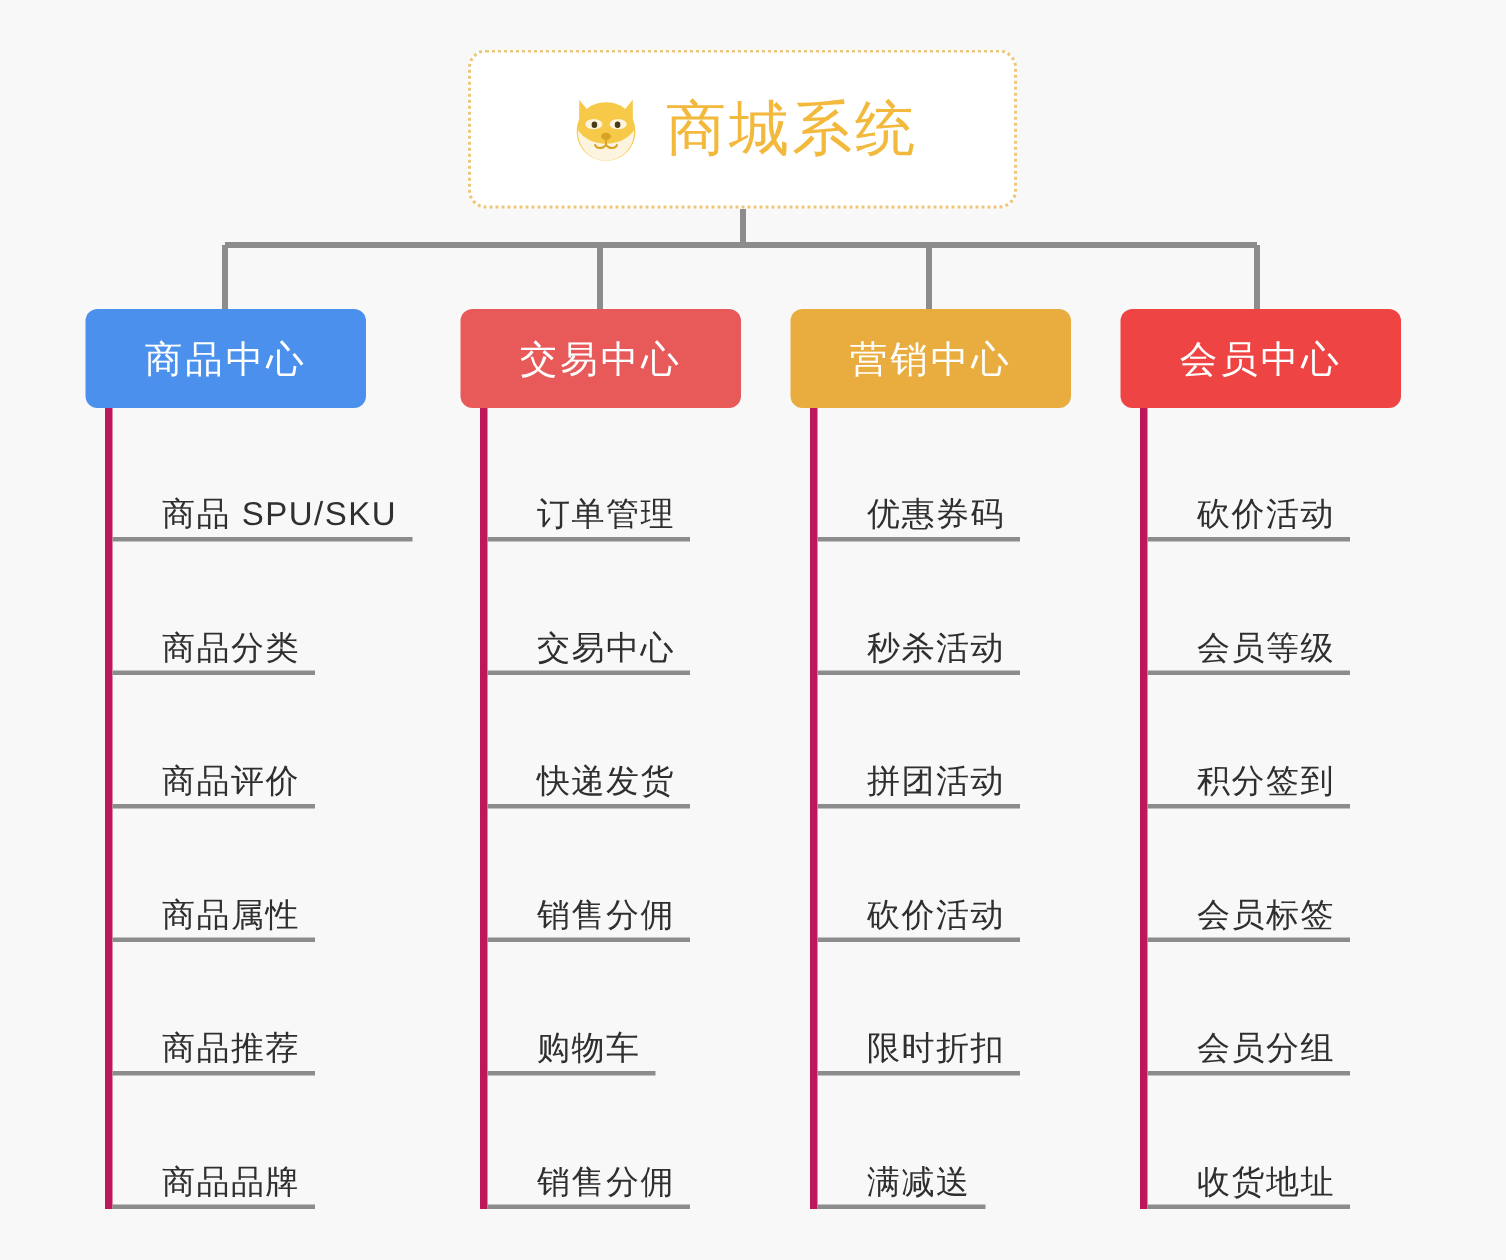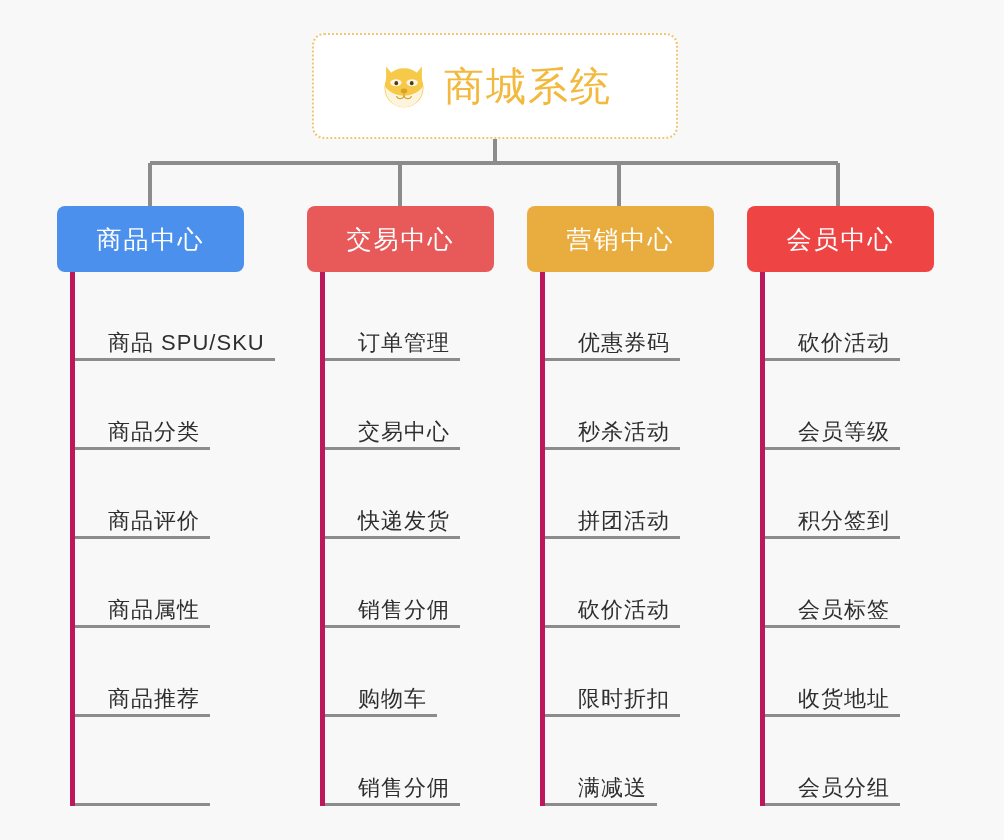--- a/index.html
+++ b/index.html
@@ -179,20 +179,21 @@
       </div>
       <div class="leaf-item">
         <span class="leaf-label">商品属性</span>
         <span class="leaf-underline" style="width: 135px;"></span>
       </div>
       <div class="leaf-item">
         <span class="leaf-label">商品推荐</span>
         <span class="leaf-underline" style="width: 135px;"></span>
       </div>
       <div class="leaf-item">
+        <span class="leaf-label">商品品牌</span>
         <span class="leaf-underline" style="width: 135px;"></span>
       </div>
     </div>
   </div>
 
   <div class="branch branch-1">
     <div class="branch-head">
       <span>交易中心</span>
     </div>
     <div class="leaf-list">
@@ -270,23 +271,23 @@
       </div>
       <div class="leaf-item">
         <span class="leaf-label">积分签到</span>
         <span class="leaf-underline" style="width: 135px;"></span>
       </div>
       <div class="leaf-item">
         <span class="leaf-label">会员标签</span>
         <span class="leaf-underline" style="width: 135px;"></span>
       </div>
       <div class="leaf-item">
+        <span class="leaf-label">会员分组</span>
+        <span class="leaf-underline" style="width: 135px;"></span>
+      </div>
+      <div class="leaf-item">
         <span class="leaf-label">收货地址</span>
         <span class="leaf-underline" style="width: 135px;"></span>
       </div>
-      <div class="leaf-item">
-        <span class="leaf-label">会员分组</span>
-        <span class="leaf-underline" style="width: 135px;"></span>
-      </div>
     </div>
   </div>
 
 </div>
 
 </body></html>

